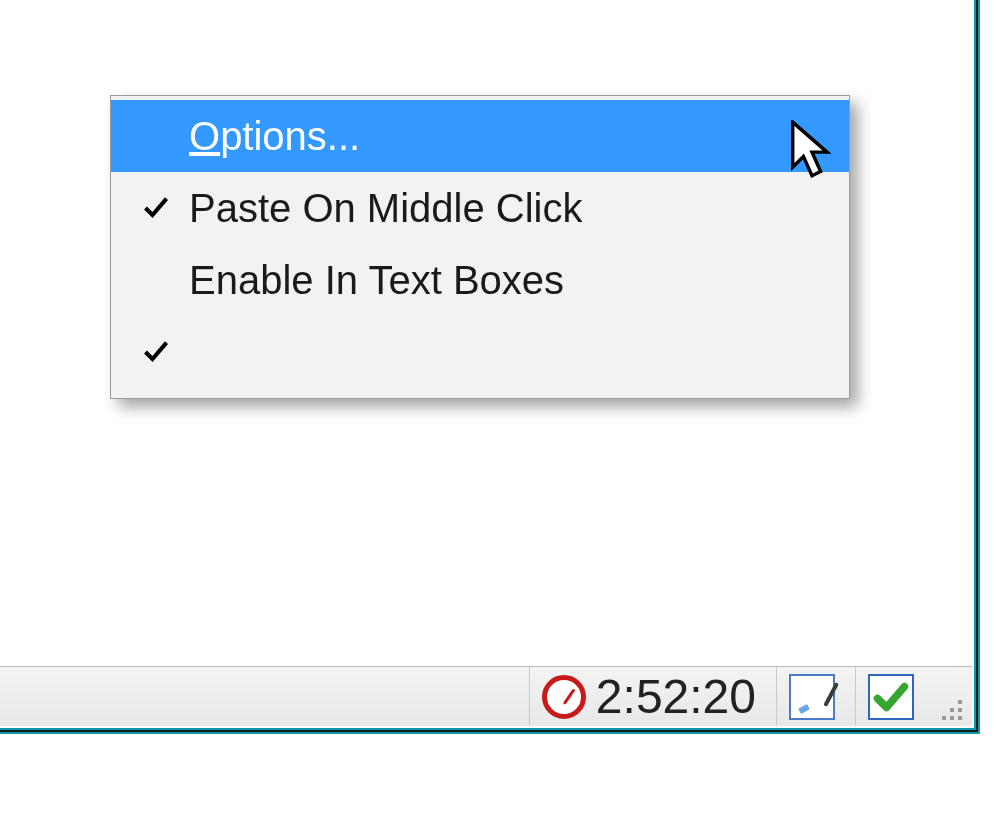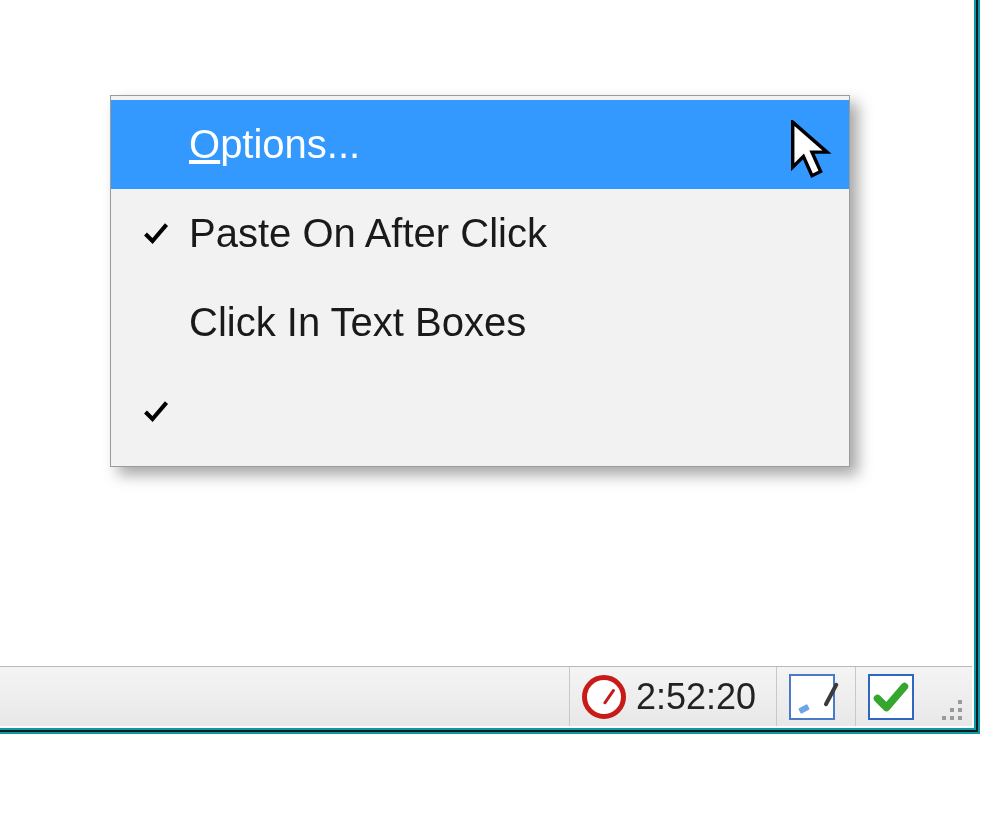--- a/index.html
+++ b/index.html
@@ -64,21 +64,21 @@
       content: "";
       position: absolute;
       top: 6px; left: 50%;
       width: 3px; height: 18px;
       background: #c91a1a;
       transform-origin: bottom center;
       transform: translateX(-50%) rotate(35deg);
       border-radius: 2px;
     }
     .time-text {
-      font-size: 36px;
+      font-size: 48px;
       color: #222;
     }
     .paint-icon {
       width: 46px; height: 46px;
       border: 2px solid #4a7ac8;
       background: #fff;
       position: relative;
     }
     .paint-icon::before {
       content: "";
@@ -126,21 +126,21 @@
       left: 110px;
       width: 740px;
       background: #f2f2f2;
       border: 1px solid #9b9b9b;
       box-shadow: 8px 8px 14px rgba(0,0,0,0.35);
       padding: 4px 0 10px 0;
     }
     .menu-item {
       display: flex;
       align-items: center;
-      height: 89px;
+      height: 72px;
       padding-left: 22px;
       font-size: 40px;
       color: #1a1a1a;
       cursor: default;
     }
     .menu-item.highlight {
       background: #3399ff;
       color: #fff;
     }
     .check-col {
@@ -203,28 +203,28 @@
     <div class="check-col"></div>
     <div class="label-col"><span class="accel">O</span><span id="opt-rest">ptions...</span></div>
   </div>
 
   <div class="menu-item">
     <div class="check-col">
       <svg viewBox="0 0 24 24">
           <path d="M3 12 L9 18 L21 4" stroke="#000" stroke-width="3.5" fill="none"></path>
         </svg>
     </div>
-    <div class="label-col">Paste On After Click</div>
+    <div class="label-col">Paste On Middle Click</div>
   </div>
 
 
 
   <div class="menu-item">
     <div class="check-col"></div>
-    <div class="label-col">Click In Text Boxes</div>
+    <div class="label-col">Enable In Text Boxes</div>
   </div>
 
   <div class="menu-item">
     <div class="check-col">
       <svg viewBox="0 0 24 24">
           <path d="M3 12 L9 18 L21 4" stroke="#000" stroke-width="3.5" fill="none"></path>
         </svg>
     </div>
   </div>
 

